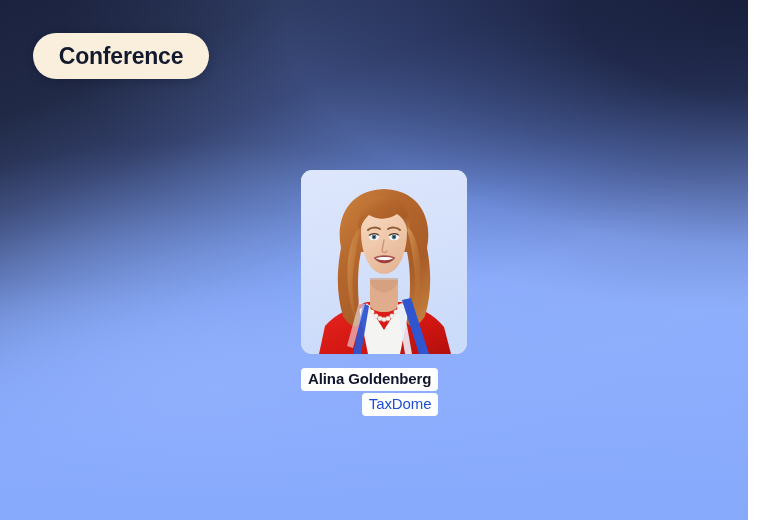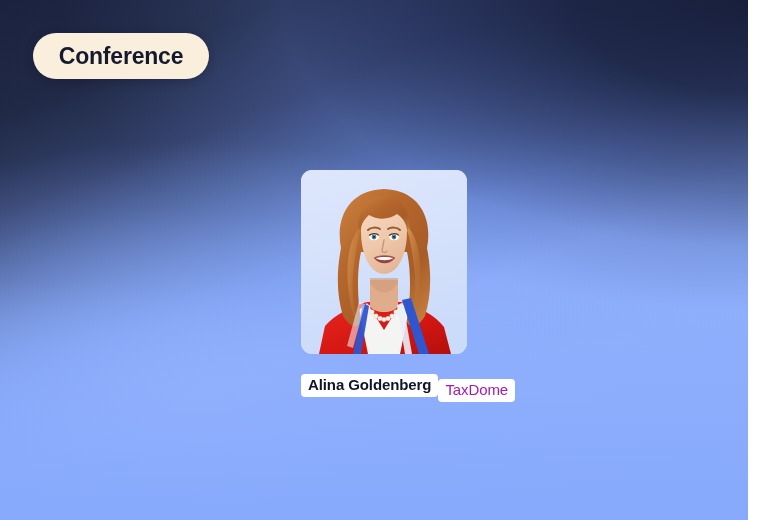--- a/index.html
+++ b/index.html
@@ -78,38 +78,38 @@
     width:166px; height:184px;
     border-radius:11px;
     overflow:hidden;
     background:#d9e3fb;
   }
   .photo-card svg { display:block; width:166px; height:184px; }
 
   
   .chips {
     position:absolute; left:301px; top:368px;
-    display:flex; flex-direction:row; align-items:center;
+    display:flex; flex-direction:column; align-items:flex-end;
   }
   .chip {
     background:#ffffff;
     border-radius:4px;
     padding:2px 7px 3px 7px;
     line-height:1.2;
     white-space:nowrap;
   }
   .chip-name {
     font-size:15px; font-weight:bold;
     color:#10152b;
     letter-spacing:-0.1px;
   }
   .chip-org {
-    margin-top:11px;
+    margin-top:2px;
     font-size:15px; font-weight:normal;
-    color:#a21caf;
+    color:#1d4ed8;
     letter-spacing:-0.1px;
   }
 </style>
 </head>
 <body>
 
 <div id="stage">
 
   <div class="bg-base"></div>
   <div class="bg-darkcorner"></div>

